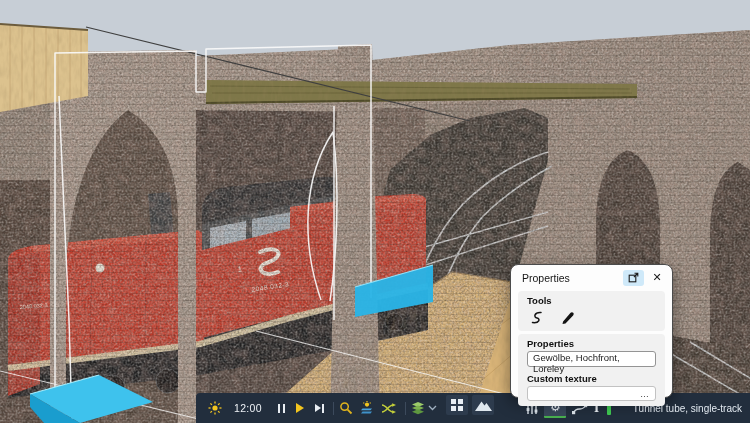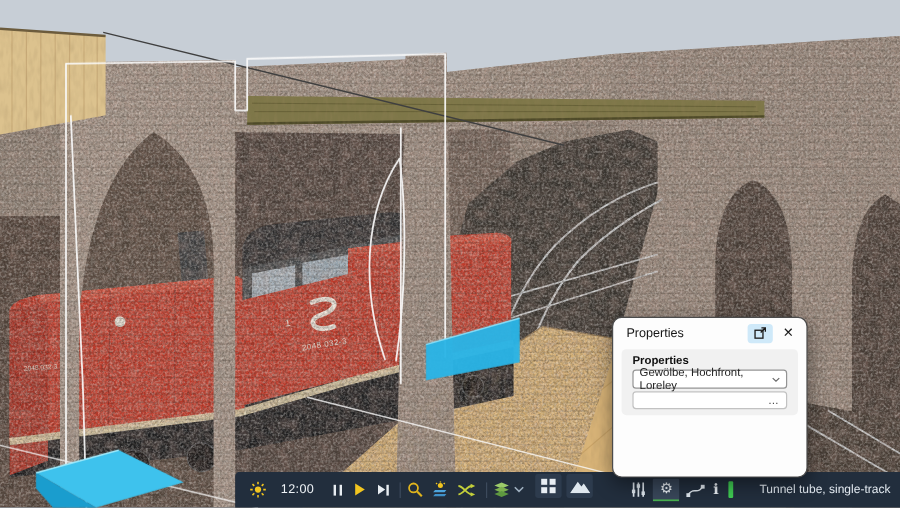--- a/index.html
+++ b/index.html
@@ -56,21 +56,21 @@
   }
   .panel-head { display:flex; align-items:center; height:21px; padding:2px 7px 0 11px; }
   .panel-title { font-size:10.5px; color:#151515; flex:1 1 auto; }
   .popout-btn { width:21px; height:16px; background:#cfe9f9; border-radius:3px; display:flex; align-items:center; justify-content:center; }
   .close-btn { width:16px; height:16px; margin-left:5px; display:flex; align-items:center; justify-content:center; font-size:11px; color:#1a1a1a; }
   .box { margin:3px 7px 0; background:#f1f1f1; border-radius:4px; padding:4px 9px 5px; }
   .box-label { font-size:9.5px; font-weight:bold; color:#111; }
   .tools-row { display:flex; gap:15px; align-items:center; margin-top:3px; height:17px; padding-left:2px; }
   .select {
     margin-top:2px; height:14px; background:#fff; border:1px solid #949494; border-radius:3px;
-    display:flex; align-items:center; justify-content:space-between; font-size:9.5px; color:#222; padding:0 5px;
+    display:flex; align-items:center; justify-content:space-between; font-size:9.5px; color:#222; padding:0 5px;flex-direction:column;
   }
   .lbl2 { margin-top:6px; }
   .input {
     margin-top:2px; height:13px; background:#fff; border:1px solid #c2c2c2; border-radius:3px;
     display:flex; align-items:center; justify-content:flex-end; padding:0 5px;
     font-size:9px; color:#3a3a3a; letter-spacing:1px;
   }
 </style>
 </head>
 <body>
@@ -361,28 +361,40 @@
         <svg width="11" height="11" viewBox="0 0 11 11" fill="none">
           <rect x="1.2" y="3.2" width="6.6" height="6.6" stroke="#1b1b1b" stroke-width="1.1"></rect>
           <path d="M6.5,1.2 h3.3 v3.3 M9.5,1.5 L5.9,5.1" stroke="#1b1b1b" stroke-width="1.1"></path>
         </svg>
       </span>
       <span class="close-btn">
           <span>✕</span>
         </span>
     </div>
 
+    <div class="box">
+      <div class="box-label">Tools</div>
+      <div class="tools-row">
+        <svg width="16" height="16" viewBox="0 0 16 16" fill="none">
+          <path d="M12,2.5 C5,2 4.5,7.5 8,8 C11.5,8.5 10.5,13.5 3.5,12.5" stroke="#141414" stroke-width="1.5" stroke-linecap="round"></path>
+        </svg>
+        <svg width="16" height="16" viewBox="0 0 16 16">
+          <path d="M2.5,14 L3.1,11.4 L10.6,2.8 C11.3,2 12.6,2.1 13.2,2.8 C13.9,3.5 13.8,4.7 13.1,5.4 L5.5,13.4 Z" fill="#141414"></path>
+        </svg>
+      </div>
+    </div>
 
     <div class="box">
       <div class="box-label">Properties</div>
       <div class="select">
         <span>Gewölbe, Hochfront, Loreley</span>
         <svg width="8" height="5" viewBox="0 0 8 5" fill="none">
           <polyline points="1,1 4,3.8 7,1" stroke="#666" stroke-width="1.1"></polyline>
         </svg>
       </div>
+      <div class="box-label lbl2">Custom texture</div>
       <div class="input">
         <span>…</span>
       </div>
     </div>
   </div>
 
 </div>
 
 </body></html>

